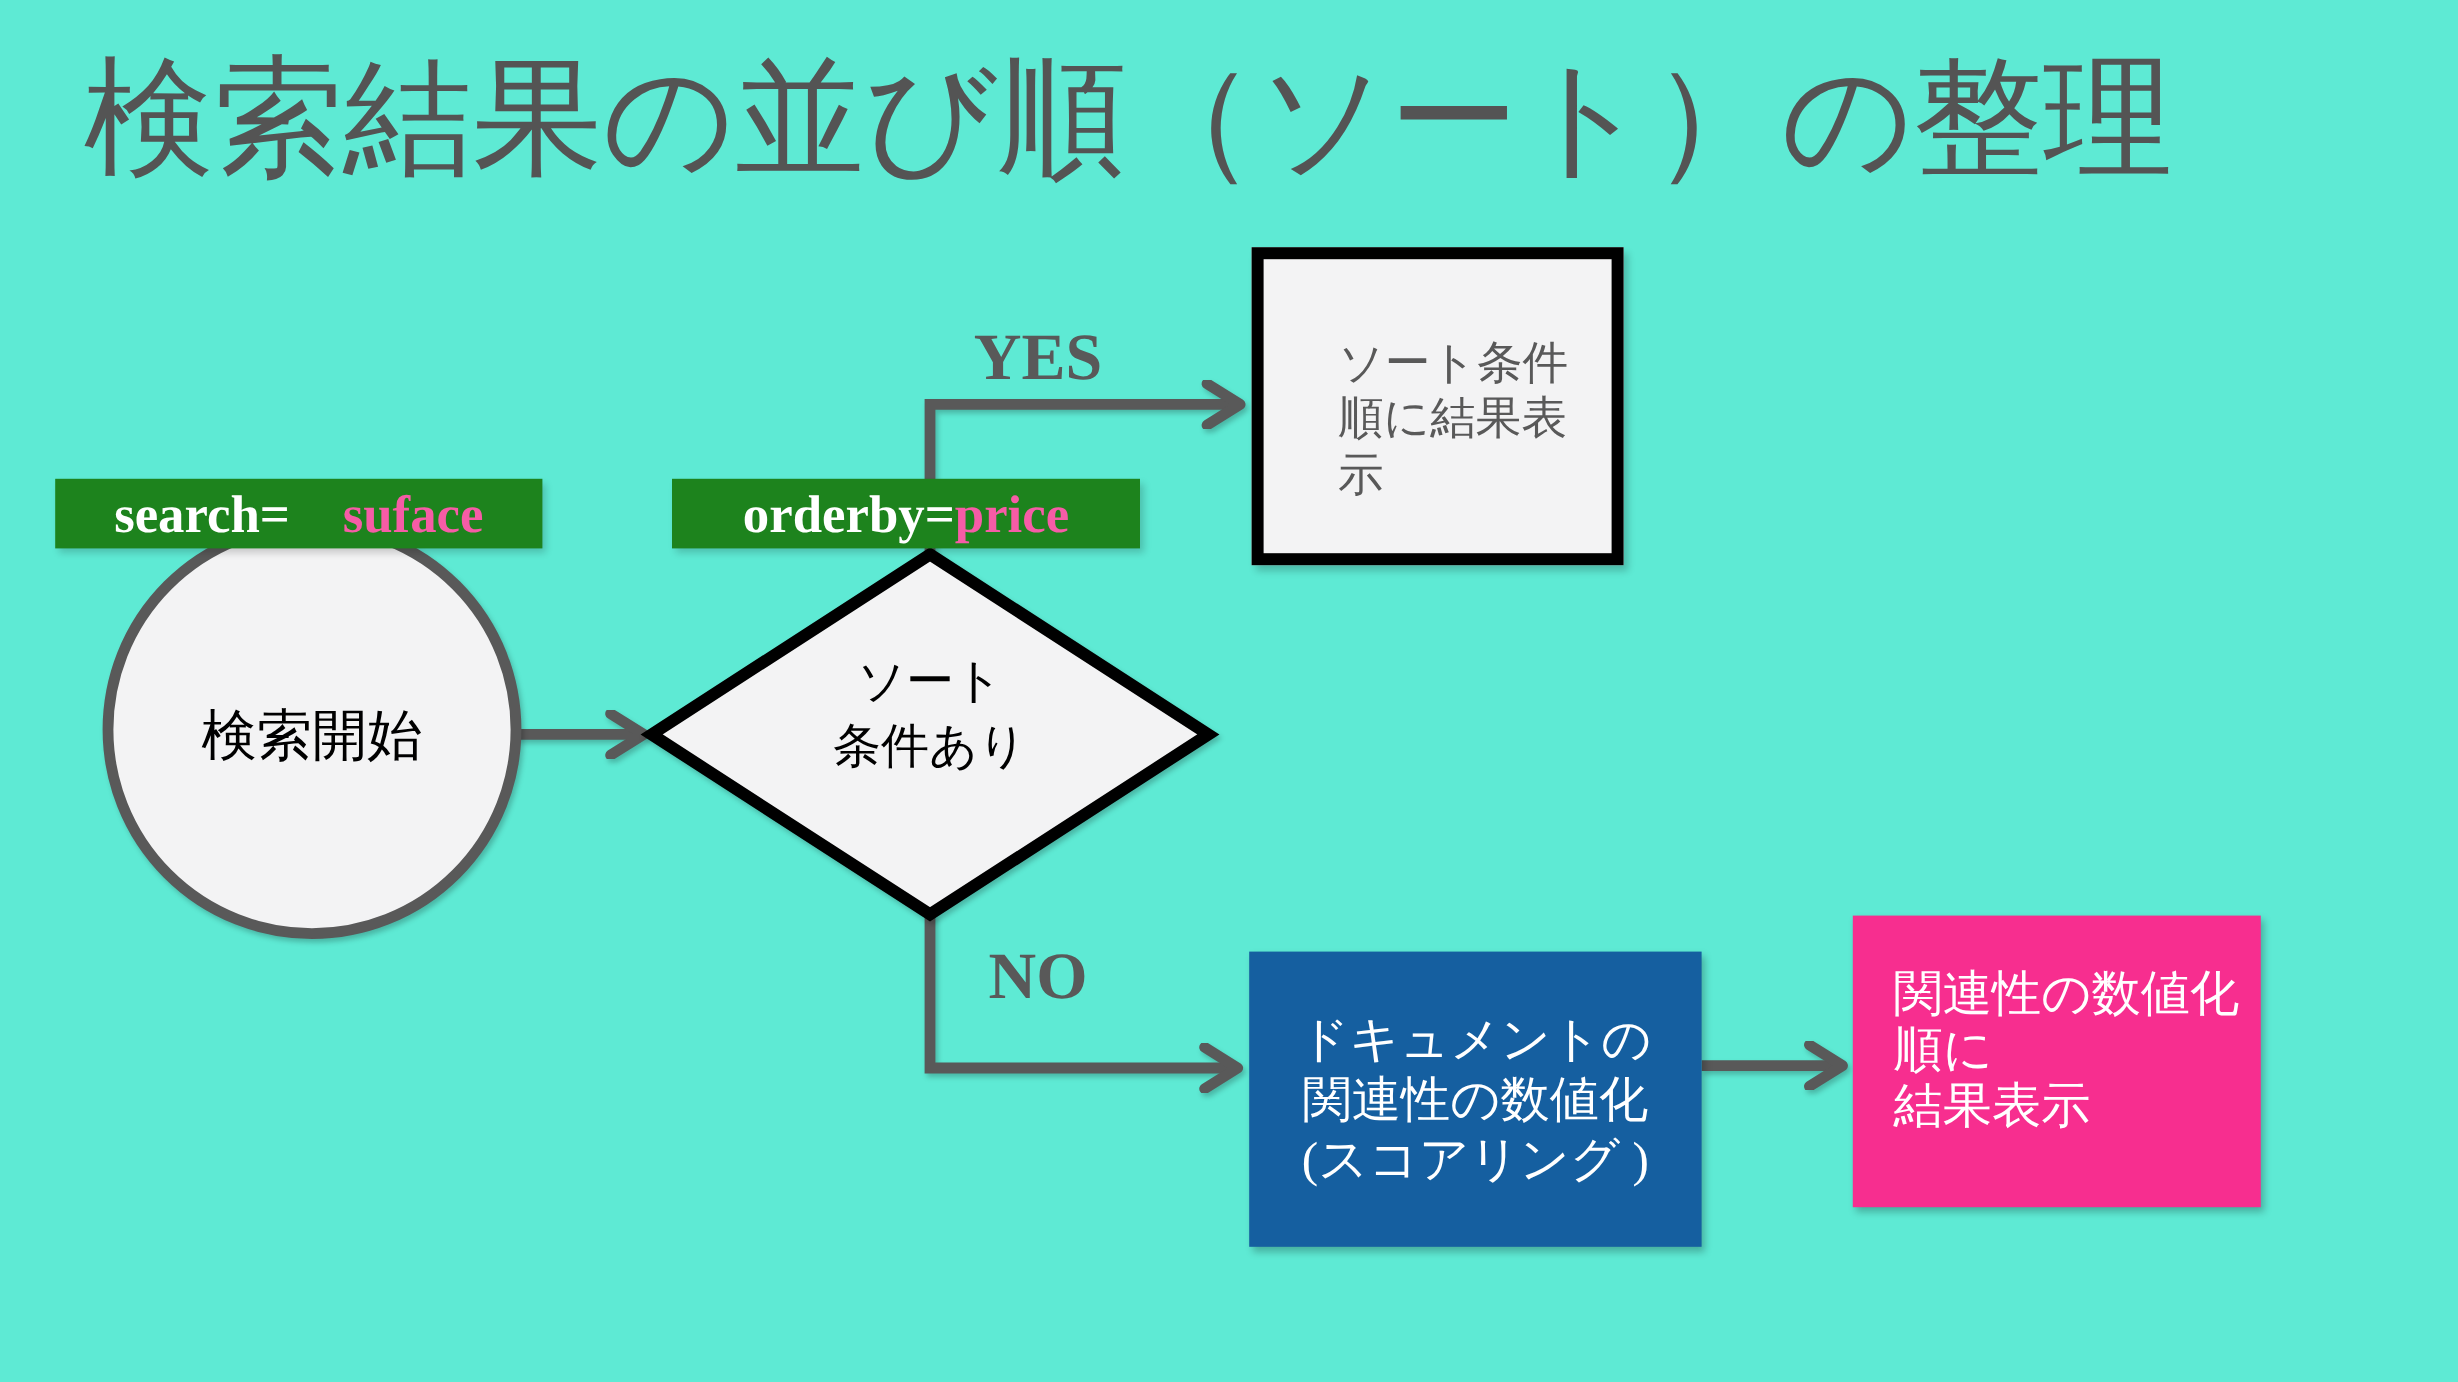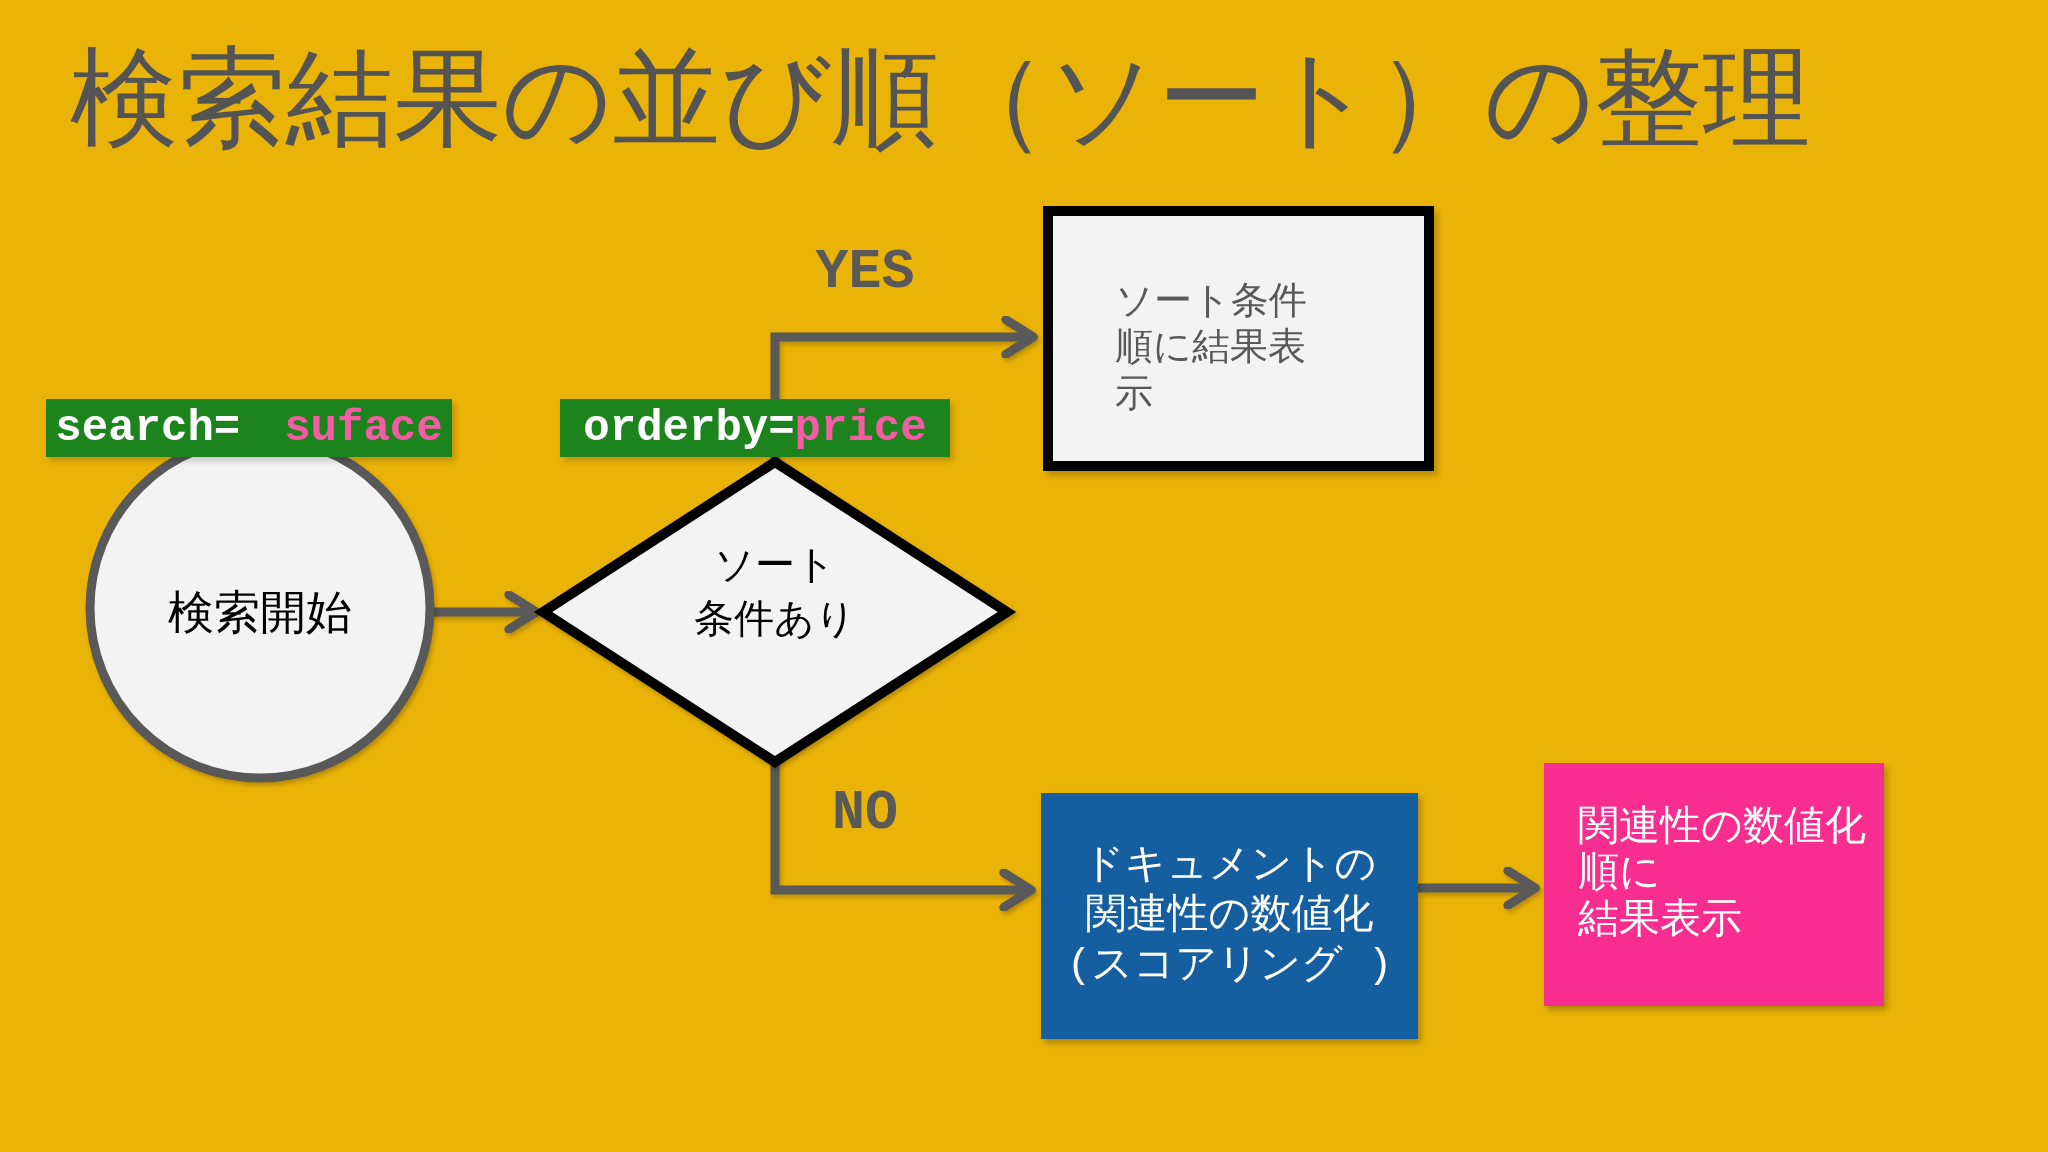--- a/index.html
+++ b/index.html
@@ -5,23 +5,23 @@
   html, body {
     margin: 0;
     padding: 0;
     width: 2048px;
     height: 1152px;
   }
   .slide {
     position: relative;
     width: 2048px;
     height: 1152px;
-    background: #eab308;
+    background: #5eead4;
     overflow: hidden;
-    font-family: Liberation Mono, monospace;
+    font-family: Liberation Serif, serif;
   }
   .abs { position: absolute; }
 
   .title {
     left: 70px;
     top: 26px;
     width: 1900px;
     font-size: 108px;
     font-weight: 400;
     color: #545454;
@@ -70,31 +70,31 @@
     text-align: center;
   }
 
   .branch-label {
     width: 160px;
     text-align: center;
     font-size: 55px;
     font-weight: 700;
     color: #595959;
   }
-  .yes-label { left: 785px; top: 241px; }
+  .yes-label { left: 785px; top: 266px; }
   .no-label  { left: 785px; top: 782px; }
 
   .flow-box {
     display: flex;
     align-items: center;
     white-space: pre-line;
   }
   .sorted-box {
     left: 1043px; top: 206px;
-    width: 391px; height: 265px;
+    width: 310px; height: 265px;
     border: 10px solid #000000;
     box-sizing: border-box;
     background: #F3F3F4;
     color: #595959;
     font-size: 38px;
     line-height: 1.22;
     padding-left: 62px;
     padding-top: 22px;
     box-shadow: 4px 5px 6px rgba(0,0,0,0.2);
   }

